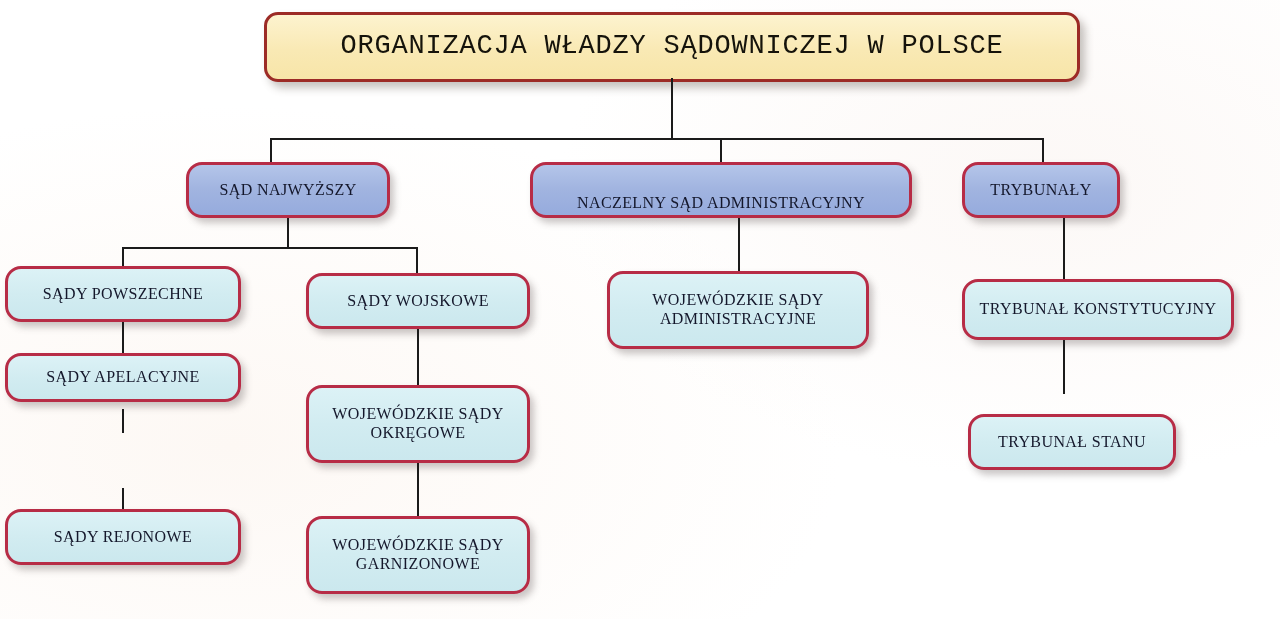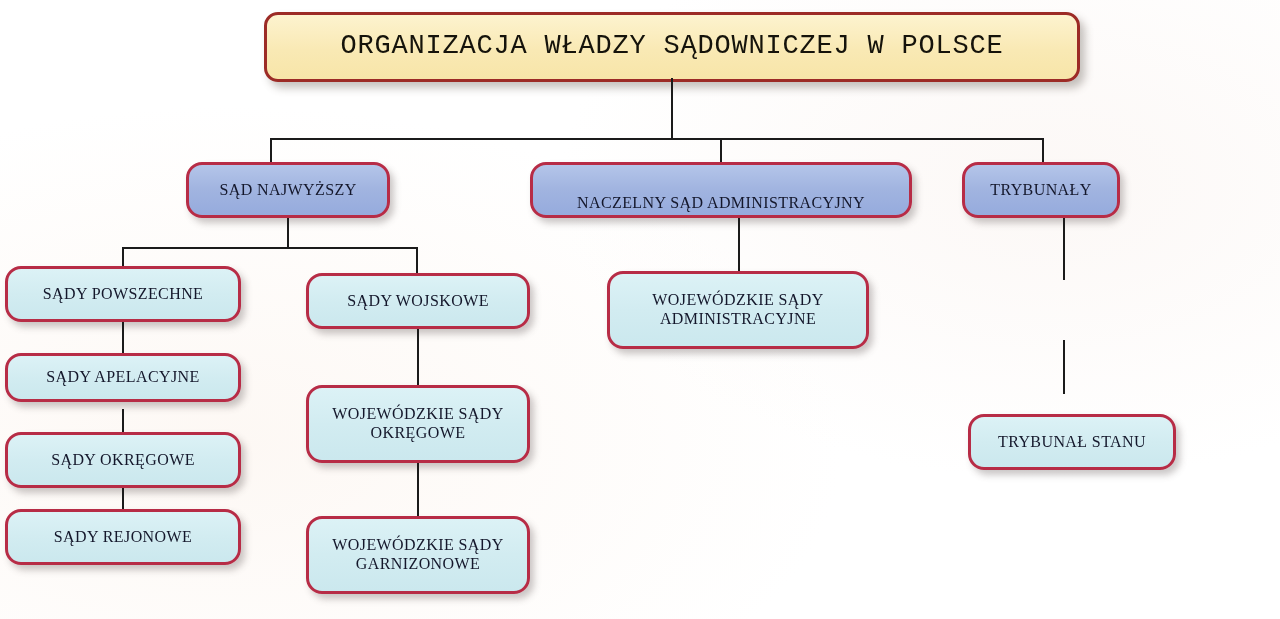--- a/index.html
+++ b/index.html
@@ -109,23 +109,20 @@
   </div>
 
   <div class="line v" style="left:122px; top:322px; width:2px; height:31px;"></div>
 
   <div class="node cyan" style="left:5px; top:353px; width:236px; height:49px;">
     <span>SĄDY APELACYJNE</span>
   </div>
 
   <div class="line v" style="left:122px; top:409px; width:2px; height:24px;"></div>
 
-  <div class="node cyan" style="left:5px; top:432px; width:236px; height:56px;">
-    <span>SĄDY OKRĘGOWE</span>
-  </div>
 
   <div class="line v" style="left:122px; top:488px; width:2px; height:22px;"></div>
 
   <div class="node cyan" style="left:5px; top:509px; width:236px; height:56px;">
     <span>SĄDY REJONOWE</span>
   </div>
 
   <div class="node cyan" style="left:306px; top:273px; width:224px; height:56px;">
     <span>SĄDY WOJSKOWE</span>
   </div>
@@ -152,20 +149,23 @@
 
   <div class="node cyan" style="left:607px; top:271px; width:262px; height:78px;">
     <div>
       <span>WOJEWÓDZKIE SĄDY</span>
       <span>ADMINISTRACYJNE</span>
     </div>
   </div>
 
   <div class="line v" style="left:1063px; top:218px; width:2px; height:62px;"></div>
 
+  <div class="node cyan" style="left:962px; top:279px; width:272px; height:61px;">
+    <span>TRYBUNAŁ KONSTYTUCYJNY</span>
+  </div>
 
   <div class="line v" style="left:1063px; top:340px; width:2px; height:54px;"></div>
 
   <div class="node cyan" style="left:968px; top:414px; width:208px; height:56px;">
     <span>TRYBUNAŁ STANU</span>
   </div>
 
 </div>
 
 </body></html>

